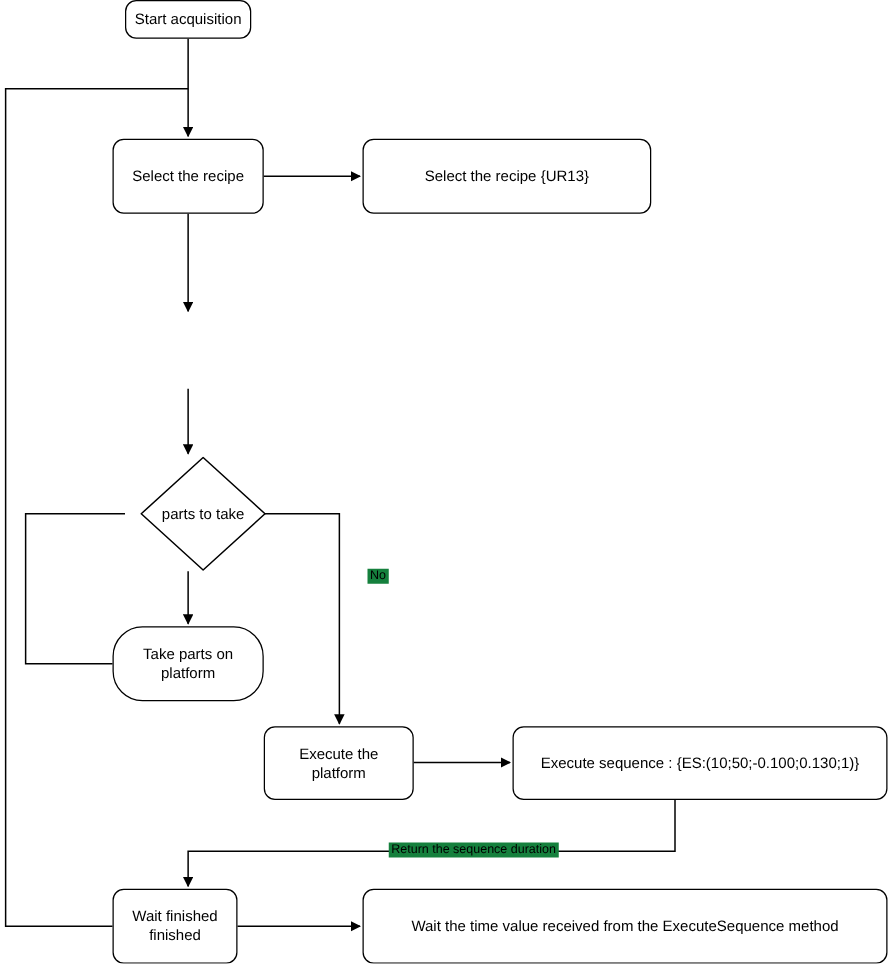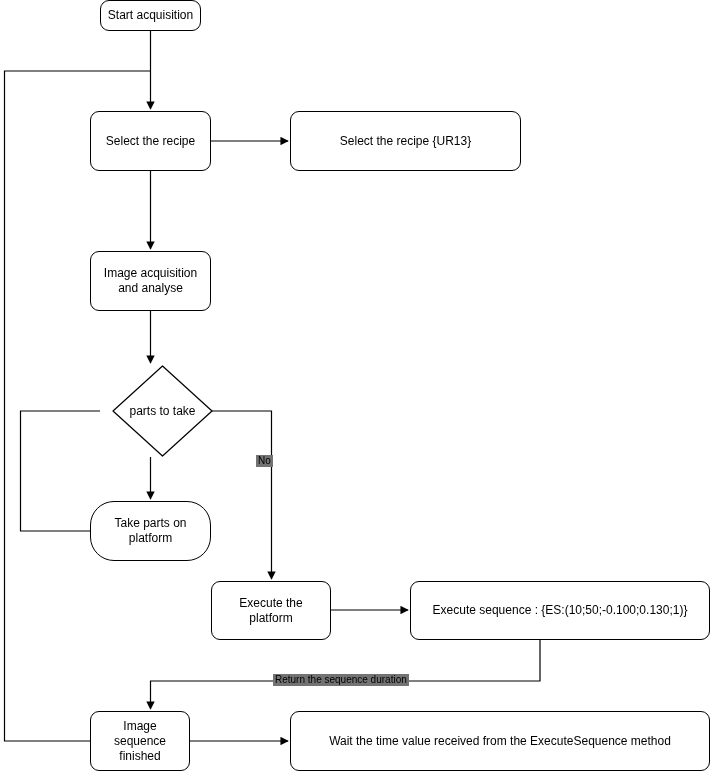--- a/index.html
+++ b/index.html
@@ -58,24 +58,25 @@
     color: #000000;
     font-size: 12px;
     line-height: 15px;
     text-align: center;
   }
   .edge-label {
     position: absolute;
     color: #000000;
     font-size: 10px;
     line-height: 12px;
-    background: #737373;
+    background: #15803d;
     padding: 0 2px;
     white-space: nowrap;
     z-index: 3;
+    margin-left: 38px;
   }
 </style>
 </head>
 <body>
 
 <div id="canvas">
 
   <svg id="edges" viewBox="0 0 711 771" width="711" height="771" xmlns="http://www.w3.org/2000/svg">
     <defs>
       <marker id="arrow" viewBox="0 0 10 10" refX="9" refY="5" markerWidth="7" markerHeight="7" orient="auto-start-reverse">
@@ -113,24 +114,20 @@
   </div>
 
   <div class="node" style="left:90px; top:111px; width:121px; height:60px;">
     <span class="node-label">Select the recipe</span>
   </div>
 
   <div class="node" style="left:290px; top:111px; width:231px; height:60px;">
     <span class="node-label">Select the recipe {UR13}</span>
   </div>
 
-  <div class="node" style="left:90px; top:251px; width:121px; height:60px;">
-    <span class="node-label">Image acquisition
-and analyse</span>
-  </div>
 
   <div class="decision" style="left:112px; top:365px; width:101px; height:92px;">
     <svg width="101" height="92" viewBox="0 0 101 92" xmlns="http://www.w3.org/2000/svg">
       <path d="M 50.5 1 L 100 46 L 50.5 91 L 1 46 Z" fill="#ffffff" stroke="#000000" stroke-width="1.2" stroke-linejoin="round"></path>
     </svg>
     <span class="diamond-label">parts to take</span>
   </div>
 
   <div class="node" style="left:90px; top:501px; width:121px; height:60px;border-radius:24px;">
     <span class="node-label">Take parts on
@@ -140,21 +137,21 @@
   <div class="node" style="left:211px; top:581px; width:120px; height:59px;">
     <span class="node-label">Execute the
 platform</span>
   </div>
 
   <div class="node" style="left:410px; top:581px; width:300px; height:59px;">
     <span class="node-label">Execute sequence : {ES:(10;50;-0.100;0.130;1)}</span>
   </div>
 
   <div class="node" style="left:90px; top:711px; width:100px; height:60px;">
-    <span class="node-label">Image sequence
+    <span class="node-label">Wait finished
 finished</span>
   </div>
 
   <div class="node" style="left:290px; top:711px; width:420px; height:60px;">
     <span class="node-label">Wait the time value received from the ExecuteSequence method</span>
   </div>
 
   <span class="edge-label" style="left:256px; top:455px;">No</span>
 
   <span class="edge-label" style="left:273px; top:674px;">Return the sequence duration</span>

